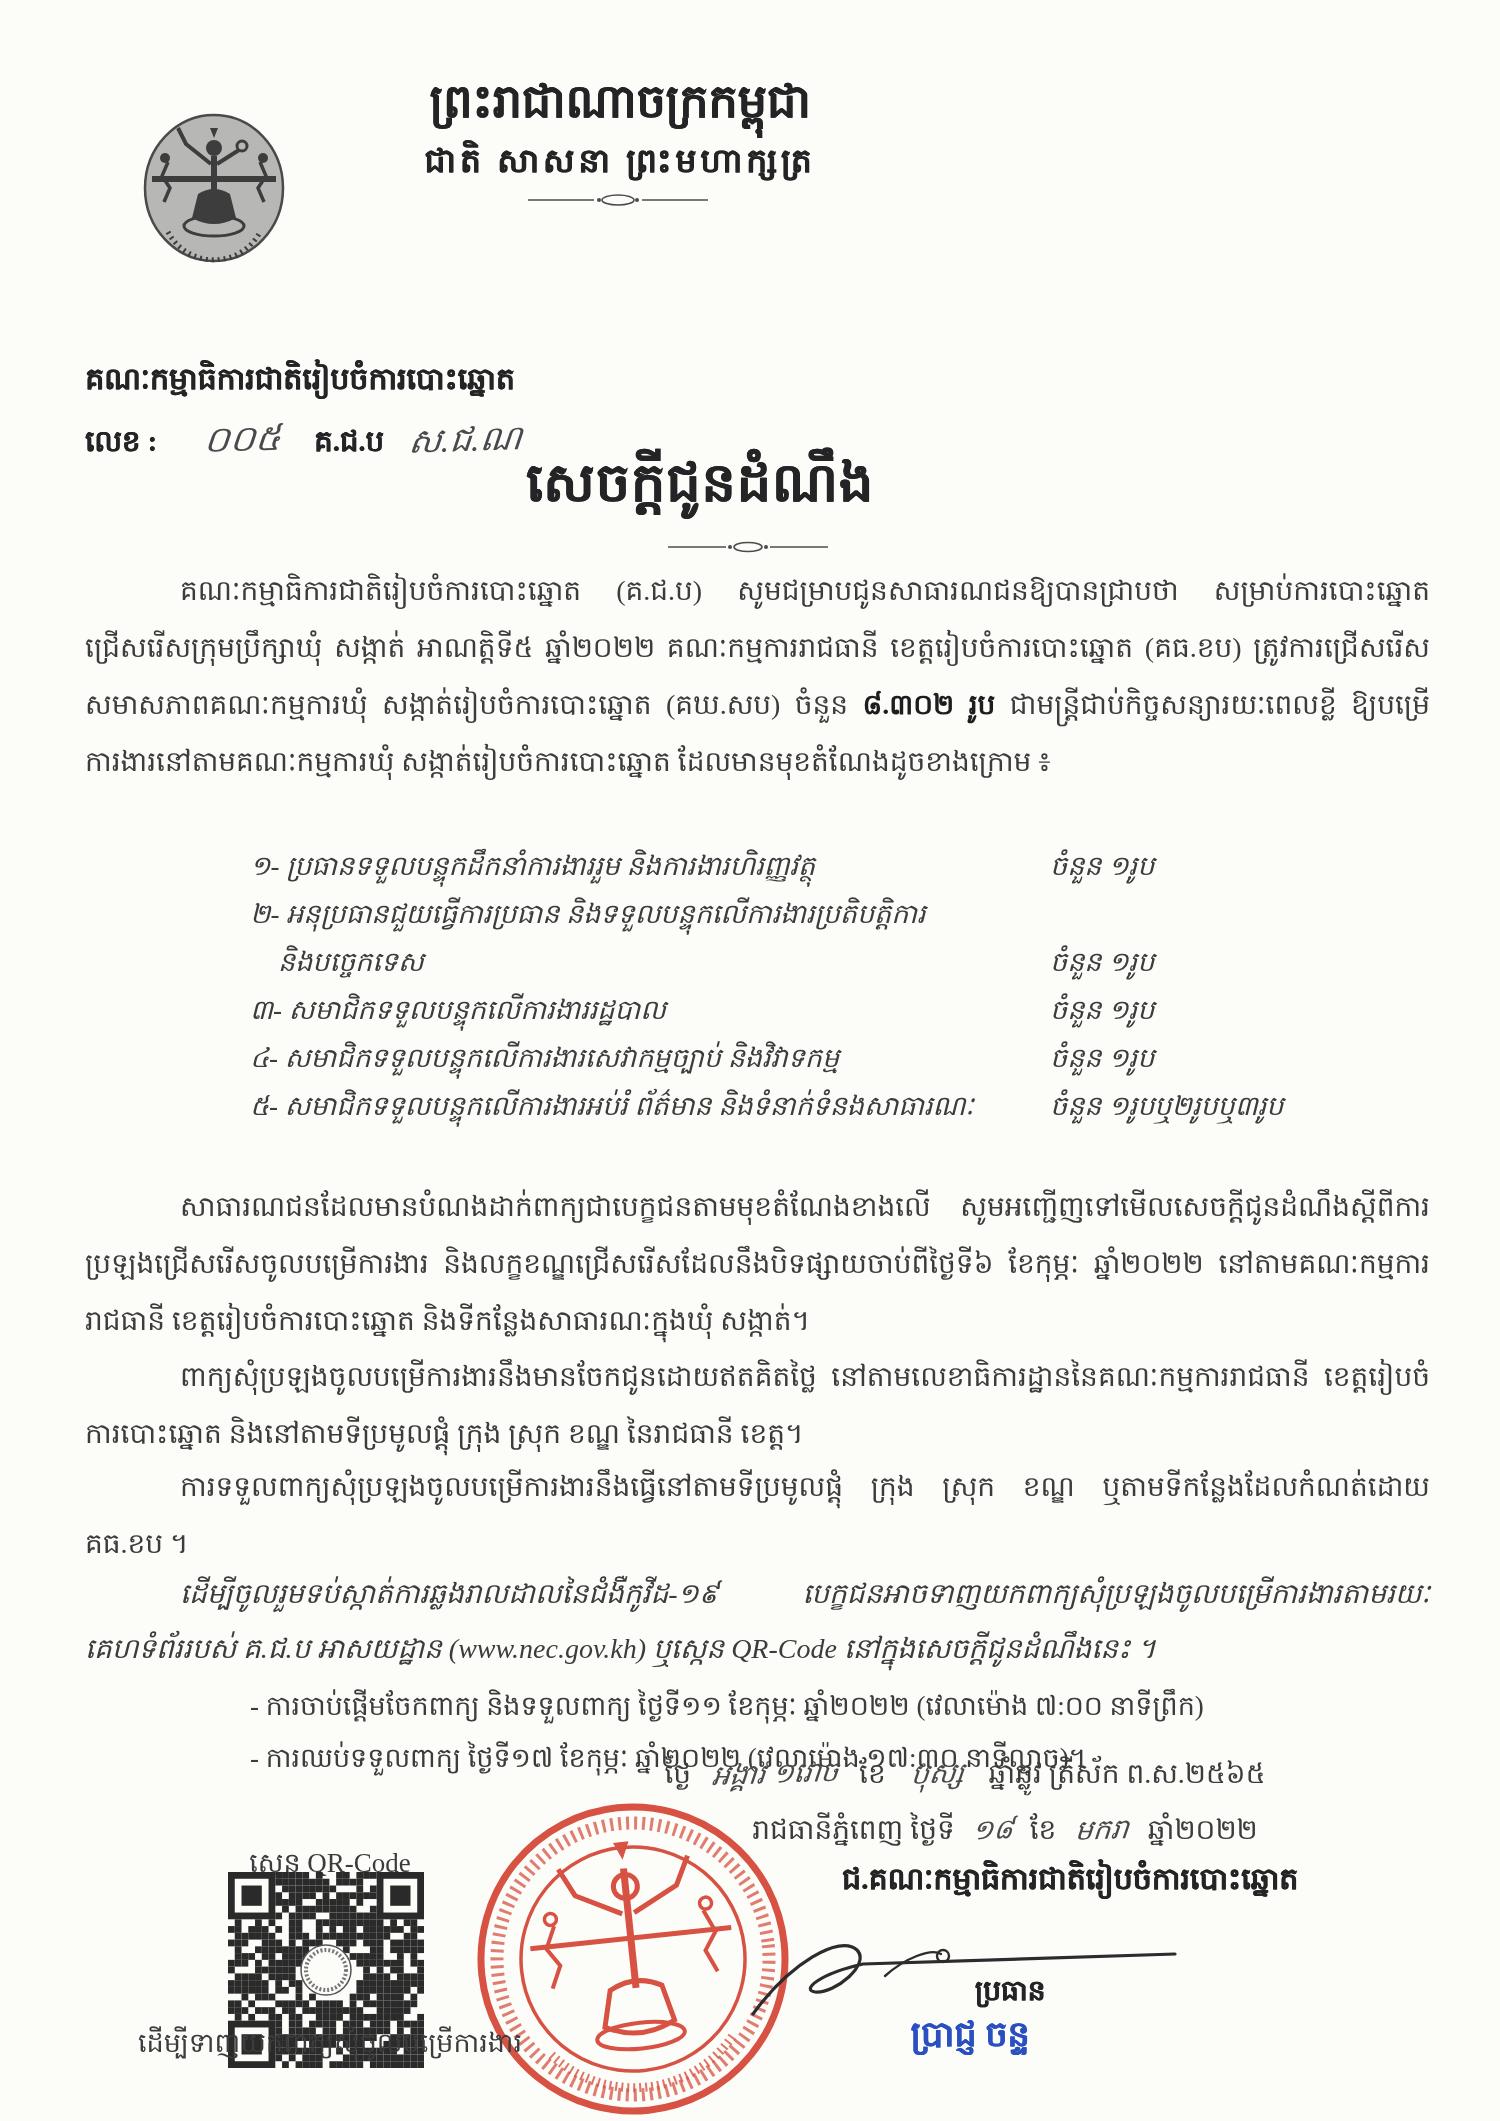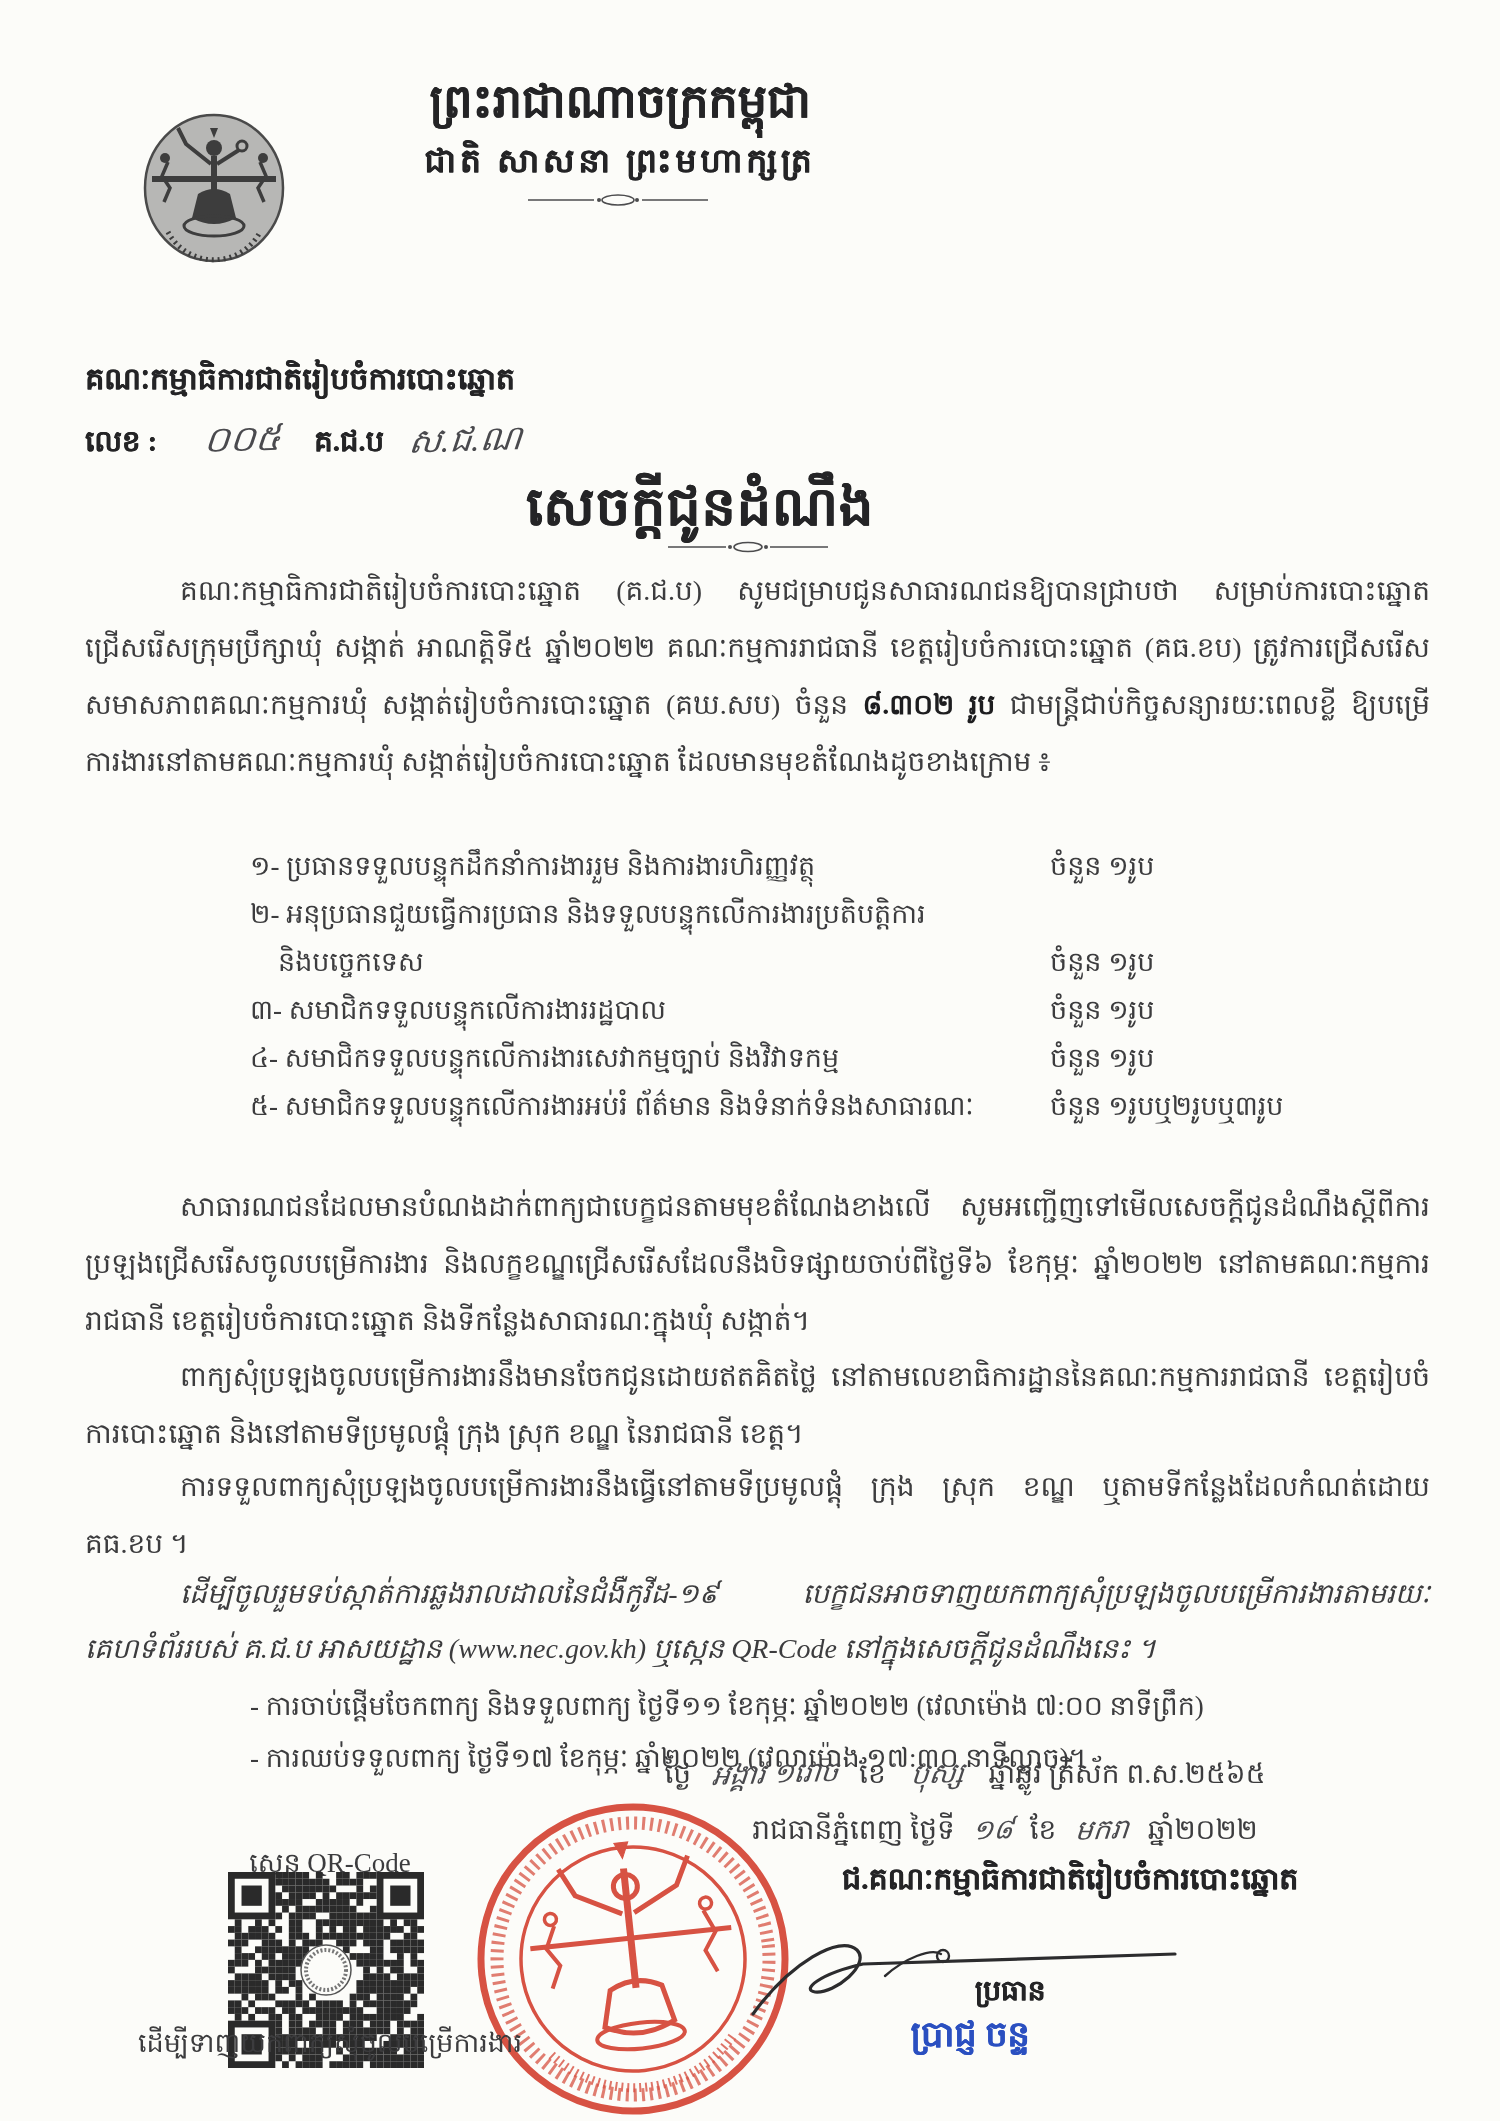--- a/index.html
+++ b/index.html
@@ -10,21 +10,21 @@
     color:#39393b;
   }
   .abs{position:absolute;}
   .khb{font-weight:bold;color:#242426;text-shadow:0.4px 0 currentColor;}
   .center{text-align:center;}
   .body-text{font-size:28px;line-height:57px;text-align:justify;color:#3c3c3e;}
   .indent{text-indent:95px;}
   .bold-inline{font-weight:bold;color:#1d1d1f;}
   .italic{font-style:italic;}
   .hand{font-style:italic;display:inline-block;transform:skewX(-7deg) rotate(-2deg);color:#4a4a4e;}
-  .pos-list{font-size:27px;line-height:48px;color:#3c3c3e;}
+  .pos-list{font-size:27px;line-height:48px;color:#3c3c3e;font-style:italic;}
   .pos-row{position:relative;}
   .pos-count{position:absolute;left:800px;bottom:0;white-space:nowrap;}
   .sched{font-size:27px;line-height:52px;color:#3c3c3e;}
   .orn-line{stroke:#4c4c4e;stroke-width:1.6;}
   .name-blue{color:#2a4fc0;}
   svg{display:block;}
 </style>
 </head>
 <body>
 
@@ -63,21 +63,21 @@
   </div>
 
   <div class="abs khb" style="left:85px;top:360px;font-size:30px;">គណៈកម្មាធិការជាតិរៀបចំការបោះឆ្នោត</div>
   <div class="abs" style="left:85px;top:416px;font-size:29px;">
     <span class="khb">លេខ :</span>
     <span class="hand" style="font-size:36px;margin:0 26px 0 40px;">០០៥</span>
     <span class="khb">គ.ជ.ប</span>
     <span class="hand" style="font-size:34px;margin-left:18px;">ស.ជ.ណ</span>
   </div>
 
-  <div class="abs khb center" style="left:350px;top:448px;width:700px;font-size:54px;letter-spacing:1px;margin-top:24px;">សេចក្តីជូនដំណឹង</div>
+  <div class="abs khb center" style="left:350px;top:448px;width:700px;font-size:54px;letter-spacing:1px;">សេចក្តីជូនដំណឹង</div>
   <div class="abs" style="left:668px;top:540px;">
     <svg width="160" height="14" viewBox="0 0 160 14">
       <line x1="0" y1="7" x2="58" y2="7" class="orn-line"></line>
       <ellipse cx="80" cy="7" rx="14" ry="4.5" fill="none" stroke="#4c4c4e" stroke-width="1.6"></ellipse>
       <circle cx="62" cy="7" r="2" fill="#4c4c4e"></circle>
         <circle cx="98" cy="7" r="2" fill="#4c4c4e"></circle>
       <line x1="102" y1="7" x2="160" y2="7" class="orn-line"></line>
     </svg>
   </div>
 

